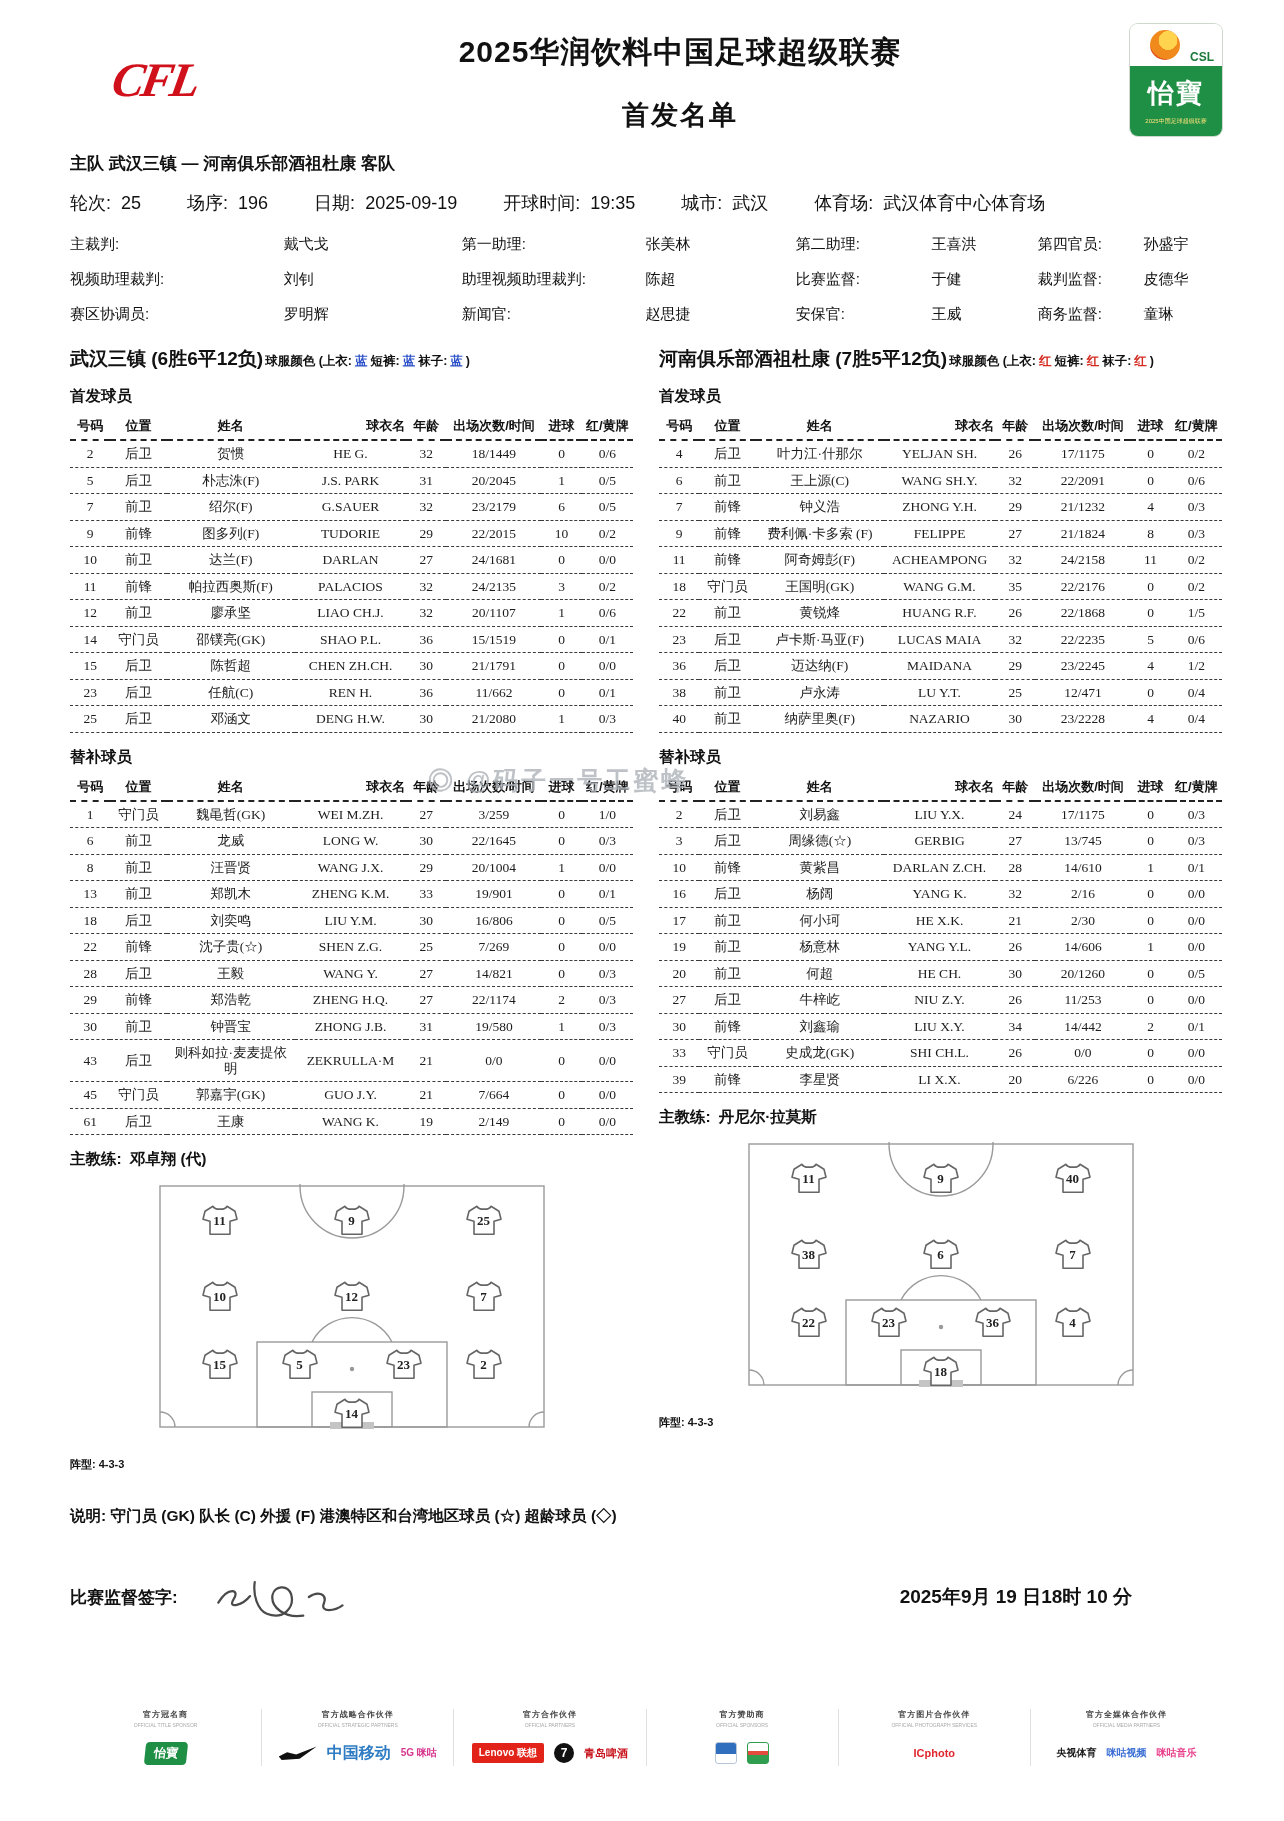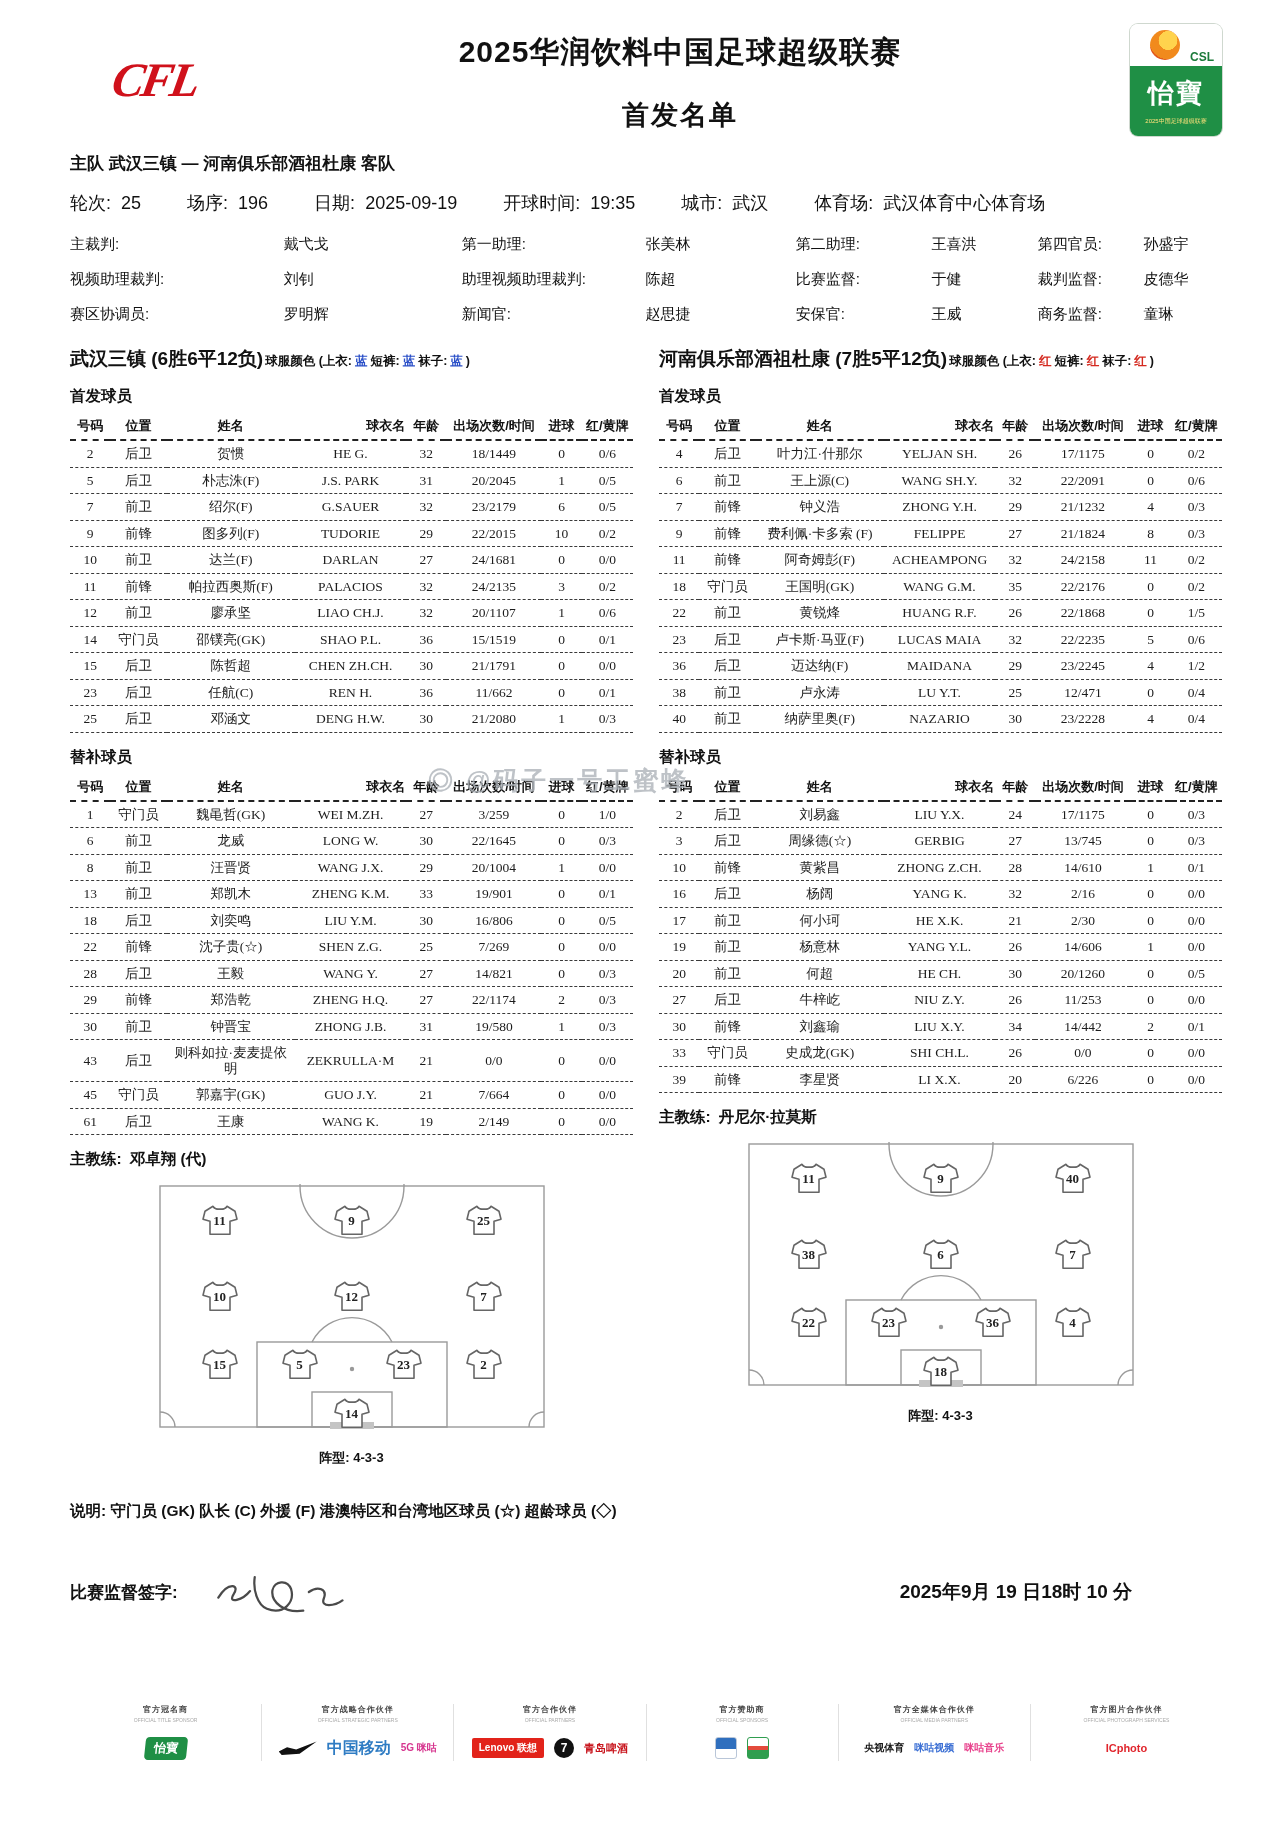--- a/index.html
+++ b/index.html
@@ -58,21 +58,21 @@
   .coach{font-size:15.5px;font-weight:800;margin:14px 0 2px;}
   .coach .p-value{margin-left:8px;}
 
   
   .pitchwrap{position:relative;width:400px;height:245px;margin:14px auto 0;}
   .pitchwrap svg.field{position:absolute;inset:0;}
   .marker{position:absolute;width:36px;height:32px;transform:translate(-50%,-46%);}
   .marker svg.shirt{width:36px;height:32px;display:block;}
   .mnum{position:absolute;top:9px;left:0;right:0;text-align:center;
         font-family:"Liberation Serif",serif;font-size:13px;font-weight:700;color:#222;}
-  .formlabel{text-align:center;font-size:13px;font-weight:700;margin-top:20px;}
+  .formlabel{text-align:left;font-size:11px;font-weight:700;margin-top:28px;}
 
   
   .notes{font-size:15.5px;font-weight:800;margin-top:34px;}
   .sigrow{display:flex;align-items:center;margin-top:42px;}
   .siglabel{font-size:17px;font-weight:800;}
   .sig{margin-left:26px;}
   .sigdate{margin-left:auto;margin-right:90px;font-size:19px;font-weight:800;}
 
   .footer{display:flex;justify-content:space-between;margin-top:84px;align-items:flex-start;}
   .fgroup{text-align:center;padding:0 8px;flex:1;}
@@ -726,21 +726,21 @@
               <td class="c3">GERBIG</td>
               <td class="c4">27</td>
               <td class="c5">13/745</td>
               <td class="c6">0</td>
               <td class="c7">0/3</td>
             </tr>
             <tr>
               <td class="c0">10</td>
               <td class="c1">前锋</td>
               <td class="c2">黄紫昌</td>
-              <td class="c3">ZHONG Z.CH.</td>
+              <td class="c3">DARLAN Z.CH.</td>
               <td class="c4">28</td>
               <td class="c5">14/610</td>
               <td class="c6">1</td>
               <td class="c7">0/1</td>
             </tr>
             <tr>
               <td class="c0">16</td>
               <td class="c1">后卫</td>
               <td class="c2">杨阔</td>
               <td class="c3">YANG K.</td>
@@ -957,30 +957,30 @@
       </div>
       <div class="fgroup fsep">
         <div class="flabel">官方赞助商</div>
         <div class="fsub">OFFICIAL SPONSORS</div>
         <div class="frow">
           <span class="logo l-sponsor-blue-logo"></span>
           <span class="logo l-sponsor-green-logo"></span>
         </div>
       </div>
       <div class="fgroup fsep">
+        <div class="flabel">官方图片合作伙伴</div>
+        <div class="fsub">OFFICIAL PHOTOGRAPH SERVICES</div>
+        <div class="frow">
+          <span class="logo l-icphoto-logo">ICphoto</span>
+        </div>
+      </div>
+      <div class="fgroup fsep">
         <div class="flabel">官方全媒体合作伙伴</div>
         <div class="fsub">OFFICIAL MEDIA PARTNERS</div>
         <div class="frow">
           <span class="logo l-cctv-sports-logo">央视体育</span>
           <span class="logo l-migu-video-logo">咪咕视频</span>
           <span class="logo l-migu-music-logo">咪咕音乐</span>
         </div>
       </div>
-      <div class="fgroup fsep">
-        <div class="flabel">官方图片合作伙伴</div>
-        <div class="fsub">OFFICIAL PHOTOGRAPH SERVICES</div>
-        <div class="frow">
-          <span class="logo l-icphoto-logo">ICphoto</span>
-        </div>
-      </div>
     </div>
 
 </div>
 
 </body></html>

